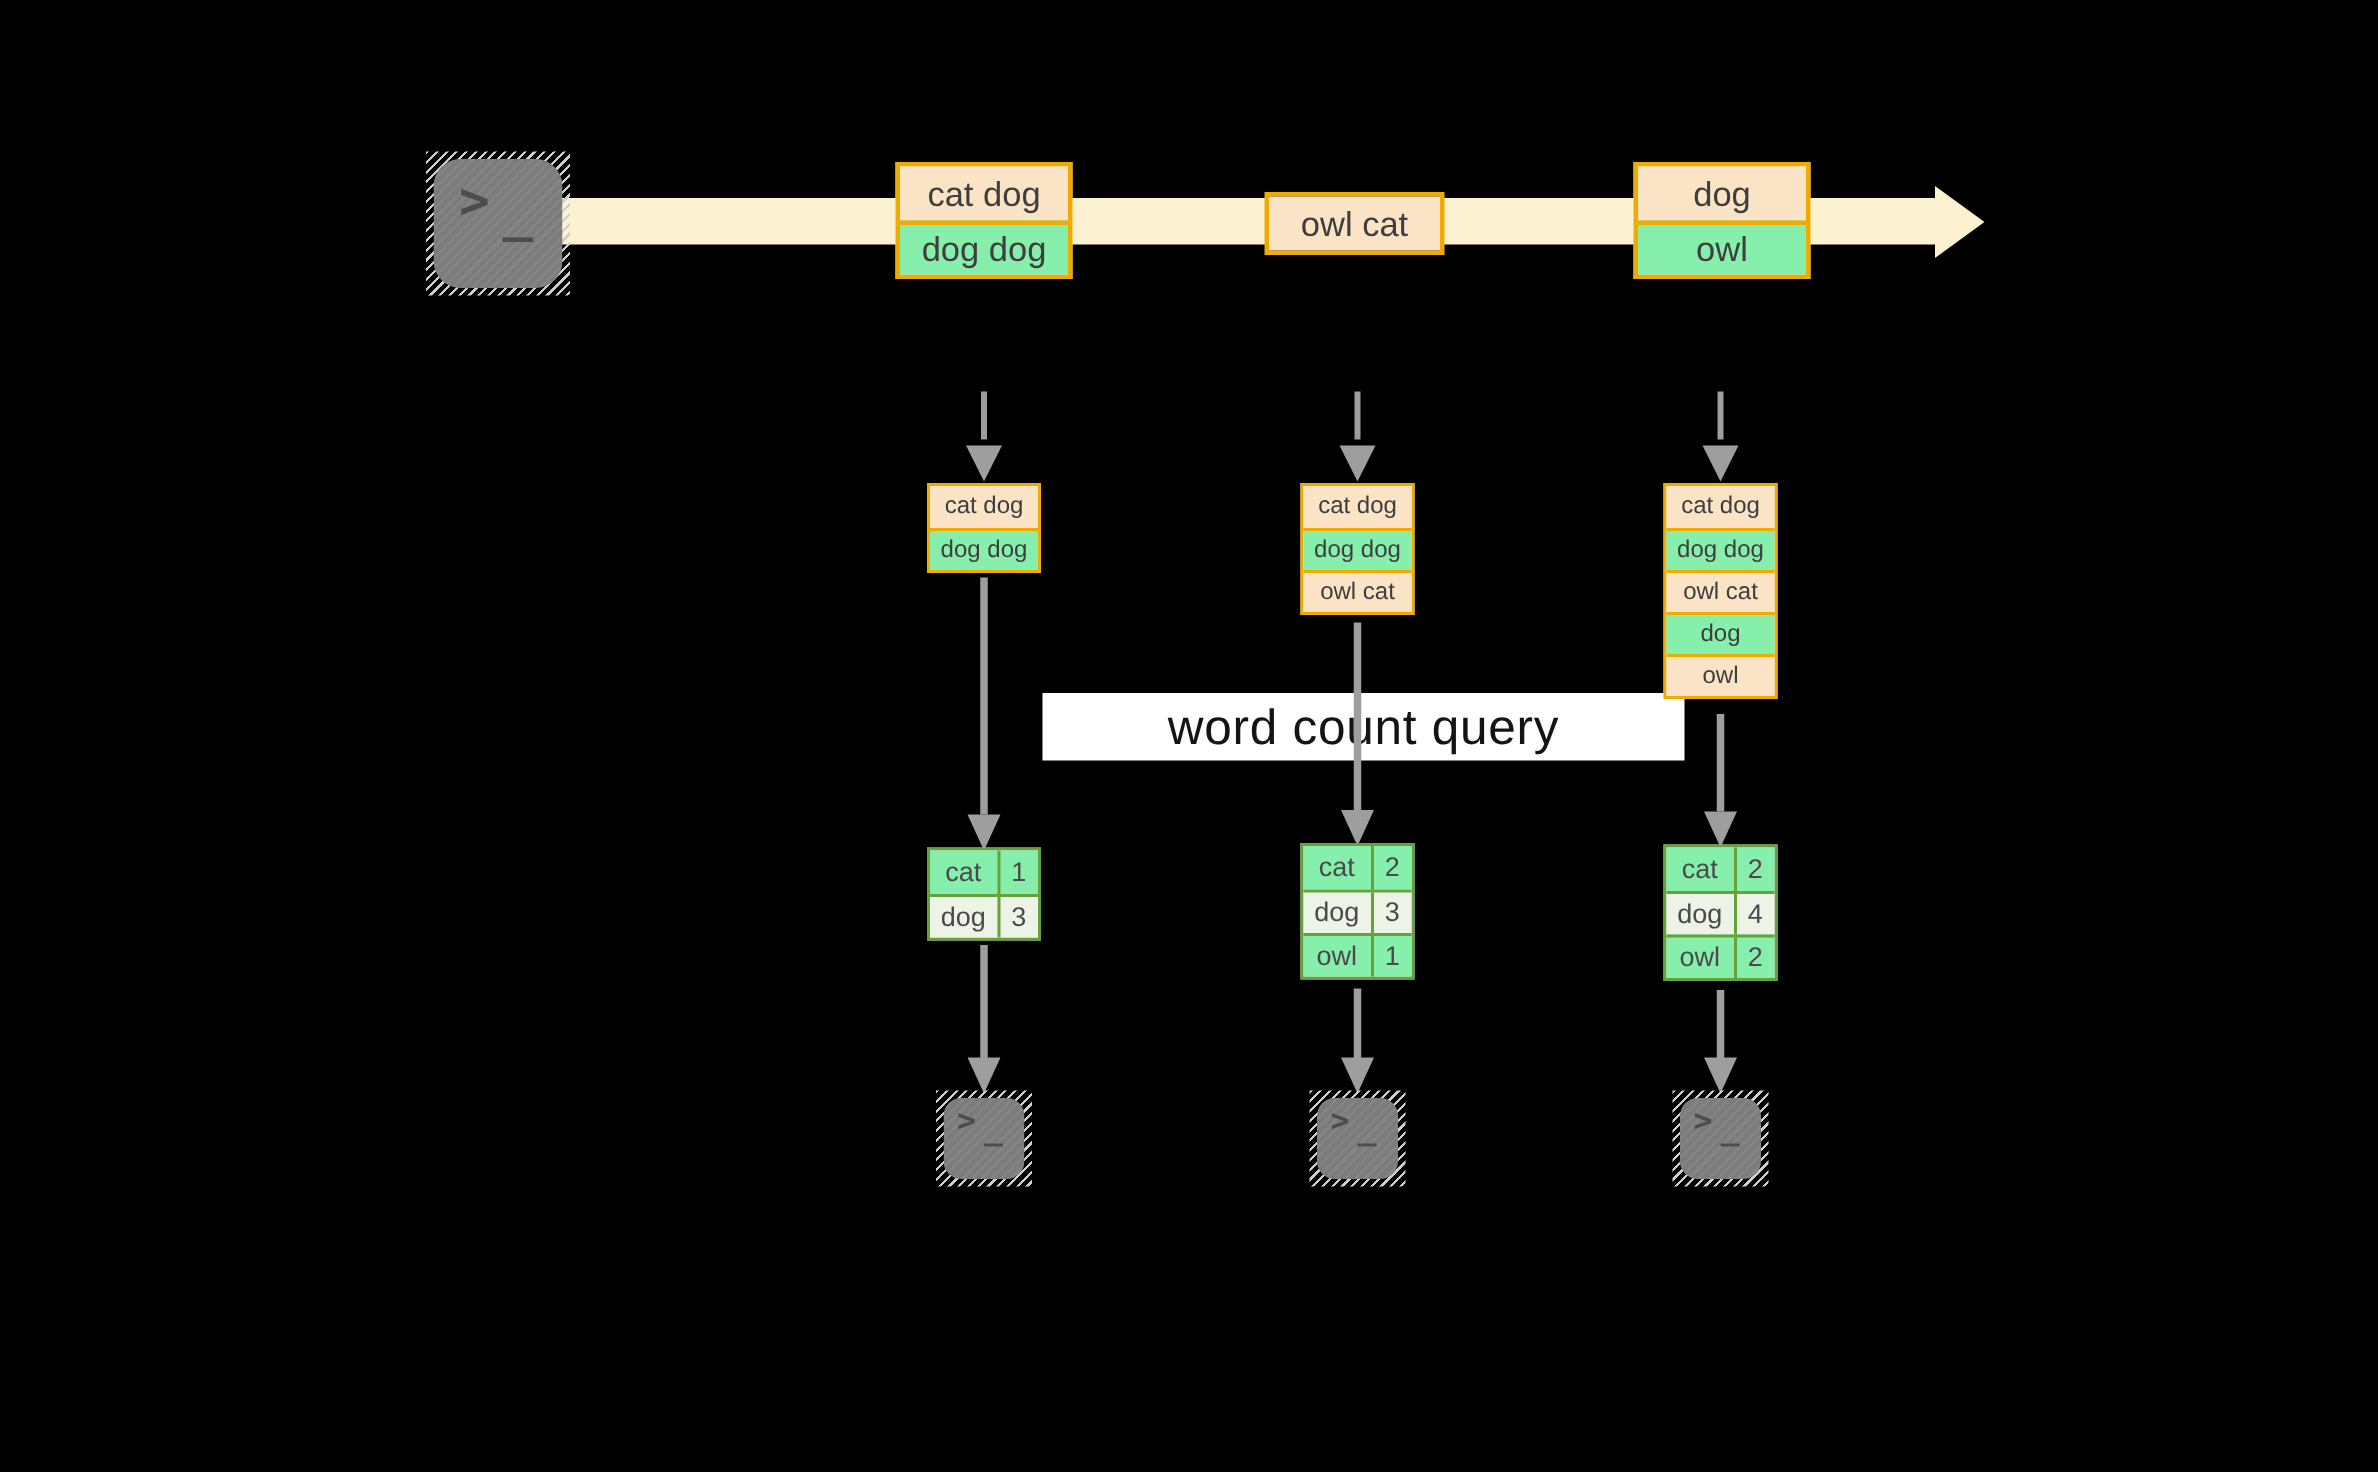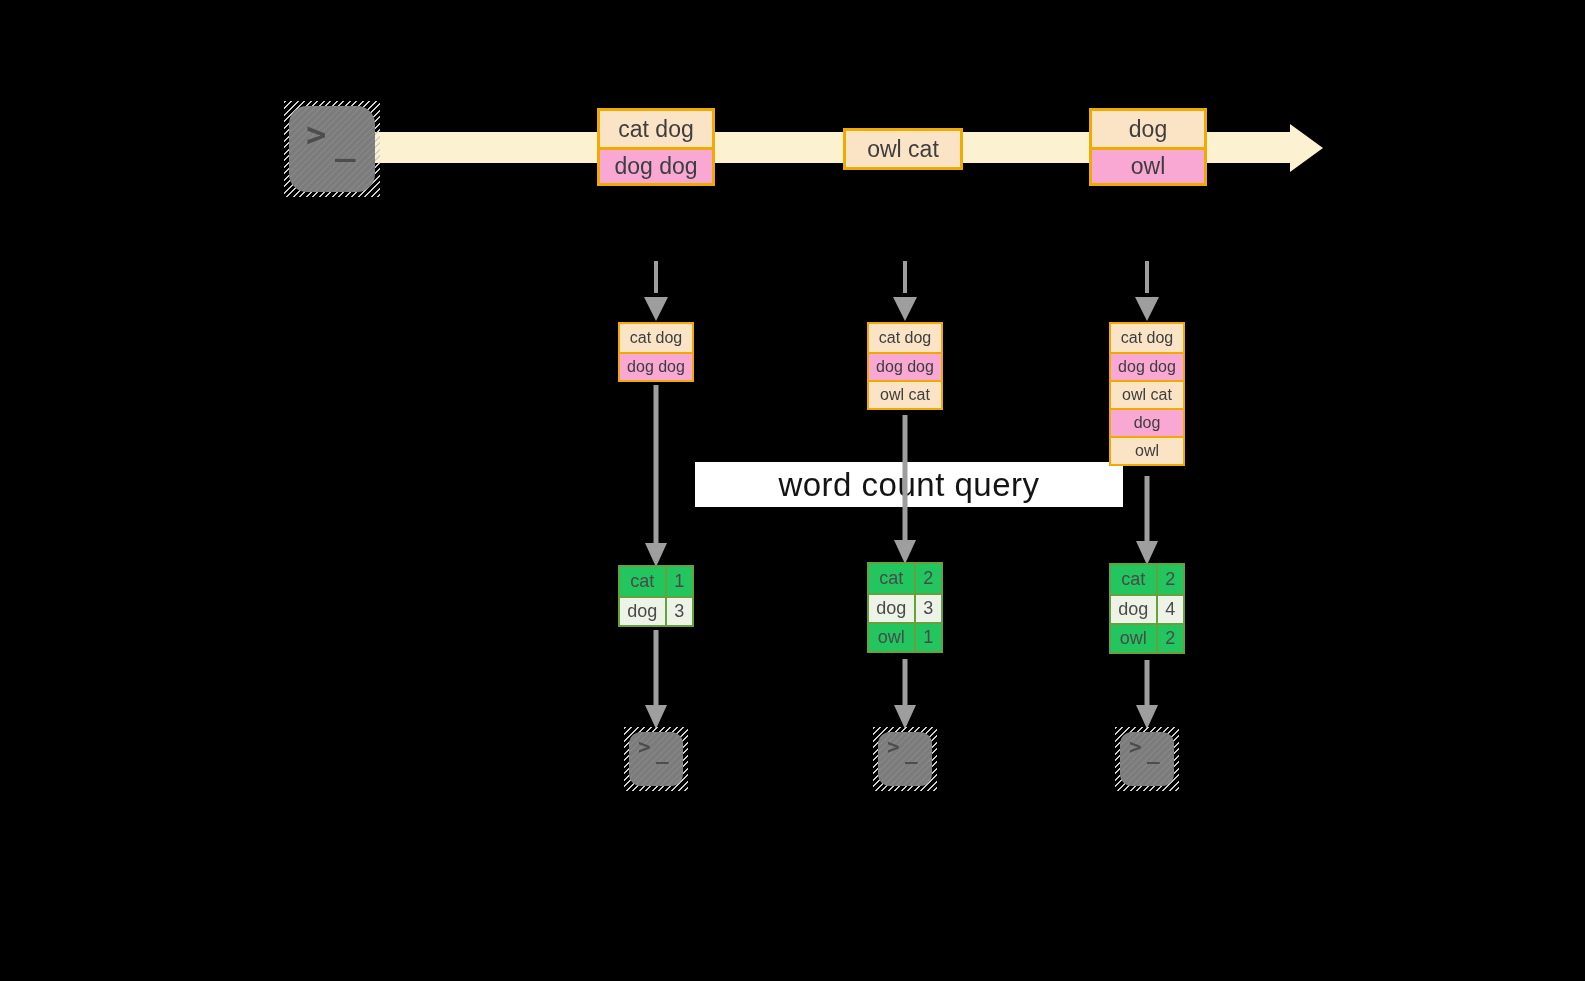--- a/index.html
+++ b/index.html
@@ -28,21 +28,21 @@
   }
   .orow{
     display:flex;align-items:center;justify-content:center;
     color:#3e3e3e;box-sizing:border-box;
   }
   .orow + .orow{border-top:3px solid #f0ab00;}
   .batch .orow{height:36px;font-size:23px;}
   .stack .orow{height:28px;font-size:16px;border-top-width:2.5px;}
   .stack{border-width:2.5px;}
   .fd{background:#fbe3c6;}
-  .fl{background:#f9a8d4;}
+  .fl{background:#86efac;}
   
   .dash-seg{position:absolute;width:4px;height:32px;top:261px;background:#9e9e9e;z-index:3;}
   .ahead{
     position:absolute;width:0;height:0;z-index:3;transform:translateX(-50%);
     border-left:12px solid transparent;border-right:12px solid transparent;
     border-top:24px solid #9e9e9e;
   }
   .ahead.small{border-left-width:11px;border-right-width:11px;border-top-width:24px;}
   
   .vline{position:absolute;width:5px;background:#9e9e9e;z-index:3;transform:translateX(-50%);}
@@ -56,21 +56,21 @@
   
   .gtable{
     position:absolute;width:76px;box-sizing:border-box;
     border:2.5px solid #66a23c;z-index:4;background:#eef3e8;
   }
   .grow{display:flex;height:29px;box-sizing:border-box;color:#4a4a4a;font-size:18px;}
   .grow + .grow{border-top:2.5px solid #66a23c;}
   .gw{width:44.5px;display:flex;align-items:center;justify-content:center;box-sizing:border-box;}
   .gc{flex:1;display:flex;align-items:center;justify-content:center;
       border-left:2.5px solid #66a23c;box-sizing:border-box;}
-  .gd{background:#22c55e;}
+  .gd{background:#86efac;}
   .gl{background:#eef3e8;}
   
   .hatch{
     position:absolute;z-index:4;
     background:repeating-linear-gradient(135deg,#cfcfcf 0px,#cfcfcf 1.5px,transparent 1.5px,transparent 4.6px);
   }
   .term-inner{
     position:absolute;inset:5px;background:#7c7c7c;border-radius:18px;
     background-image:repeating-linear-gradient(135deg,rgba(255,255,255,0.07) 0px,rgba(255,255,255,0.07) 1.5px,transparent 1.5px,transparent 4.6px);
   }

